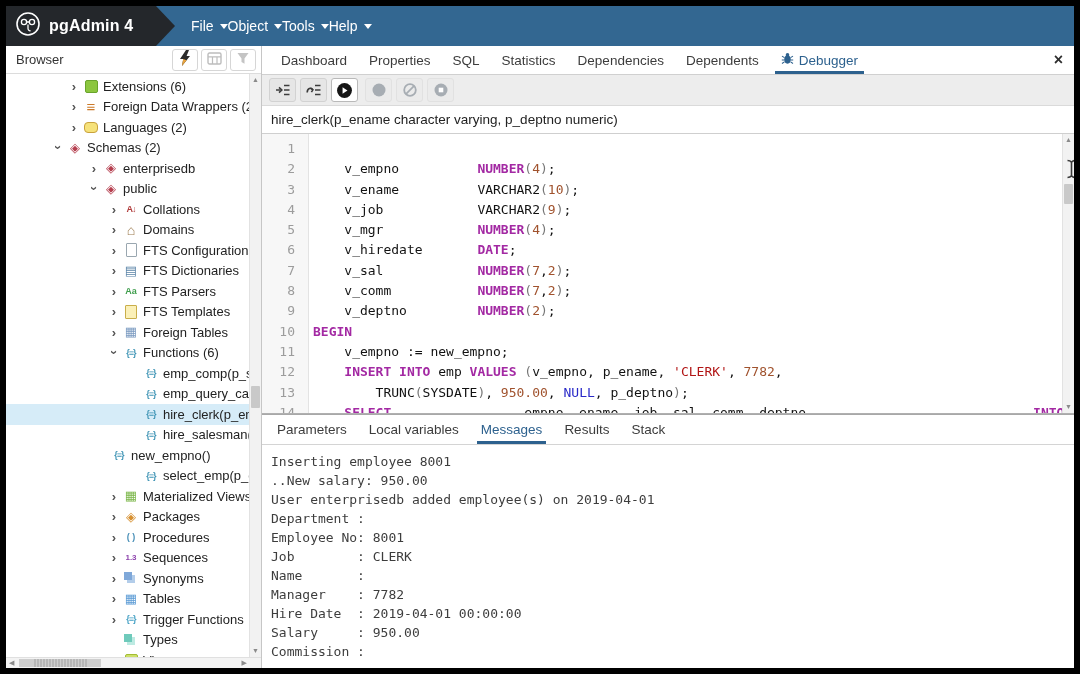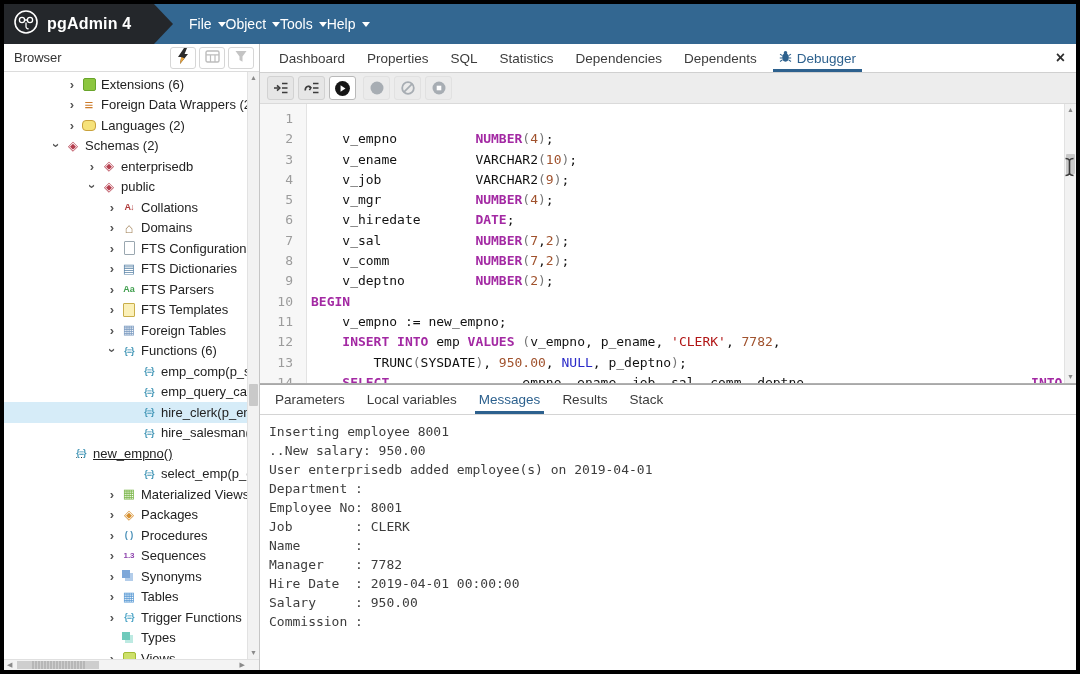--- a/index.html
+++ b/index.html
@@ -1,18 +1,18 @@
 <!DOCTYPE html>
 <html><head>
 <meta charset="utf-8">
 <style>
   * { margin:0; padding:0; box-sizing:border-box; }
   body { background:#888; font-family:"Liberation Sans", sans-serif; }
   #window { width:1080px; height:674px; position:relative; background:#7f1d1d;
-    border:4px solid #000000; overflow:hidden;
+    border:6px solid #000000; overflow:hidden;
     --accent:#2d618e; --header:#336791; --sel:#d6ecf8;
     --kw:#a329a3; --num:#a0522d; --str:#b11515; --atom:#2929c8; --pu:#777; }
 
   
   .hdr { position:absolute; top:0; left:0; right:0; height:40px; background:var(--header); }
   .banner { position:absolute; left:0; top:0; height:40px; width:150px; background:#24272b;
     display:flex; align-items:center; padding-left:9px; gap:8px; }
   .banner-arrow { position:absolute; left:150px; top:0; width:0; height:0;
     border-top:20px solid transparent; border-bottom:20px solid transparent; border-left:19px solid #24272b; }
   .app-title { color:#fff; font-size:16px; font-weight:bold; letter-spacing:.2px; }
@@ -267,21 +267,21 @@
           <div class="trow sel" style="padding-left: 120px;">
             <span class="chev"></span>
             <span class="ti ti-function"></span>
             <span class="tlabel">hire_clerk(p_en</span>
           </div>
           <div class="trow" style="padding-left: 120px;">
             <span class="chev"></span>
             <span class="ti ti-function"></span>
             <span class="tlabel">hire_salesman(</span>
           </div>
-          <div class="trow" style="padding-left: 52px; text-decoration: underline;">
+          <div class="trow" style="padding-left: 88px;">
             <span class="chev"></span>
             <span class="ti ti-function"></span>
             <span class="tlabel">new_empno()</span>
           </div>
           <div class="trow" style="padding-left: 120px;">
             <span class="chev"></span>
             <span class="ti ti-function"></span>
             <span class="tlabel">select_emp(p_e</span>
           </div>
           <div class="trow" style="padding-left: 100px;">
@@ -422,20 +422,21 @@
         </button>
         <button class="dbg-btn disabled">
           <span style="display: flex;">
             <svg width="16" height="16" viewBox="0 0 16 16">
               <circle cx="8" cy="8" r="6.5" fill="#a7adb3"></circle>
               <rect x="5.7" y="5.7" width="4.6" height="4.6" fill="#fff"></rect>
             </svg>
           </span>
         </button>
       </div>
+    <div class="signature">hire_clerk(p_ename character varying, p_deptno numeric)</div>
     <div class="editor">
       <div class="gutter" id="gutter">
           <div class="gnum">1</div>
           <div class="gnum">2</div>
           <div class="gnum">3</div>
           <div class="gnum">4</div>
           <div class="gnum">5</div>
           <div class="gnum">6</div>
           <div class="gnum">7</div>
           <div class="gnum">8</div>

